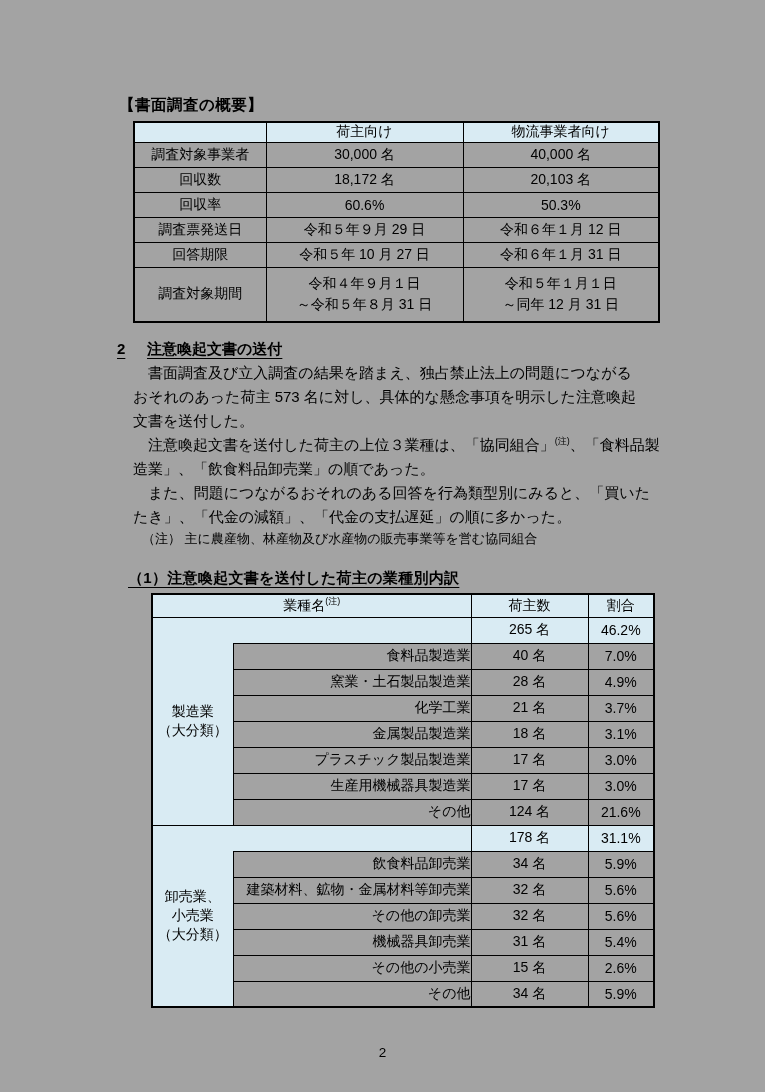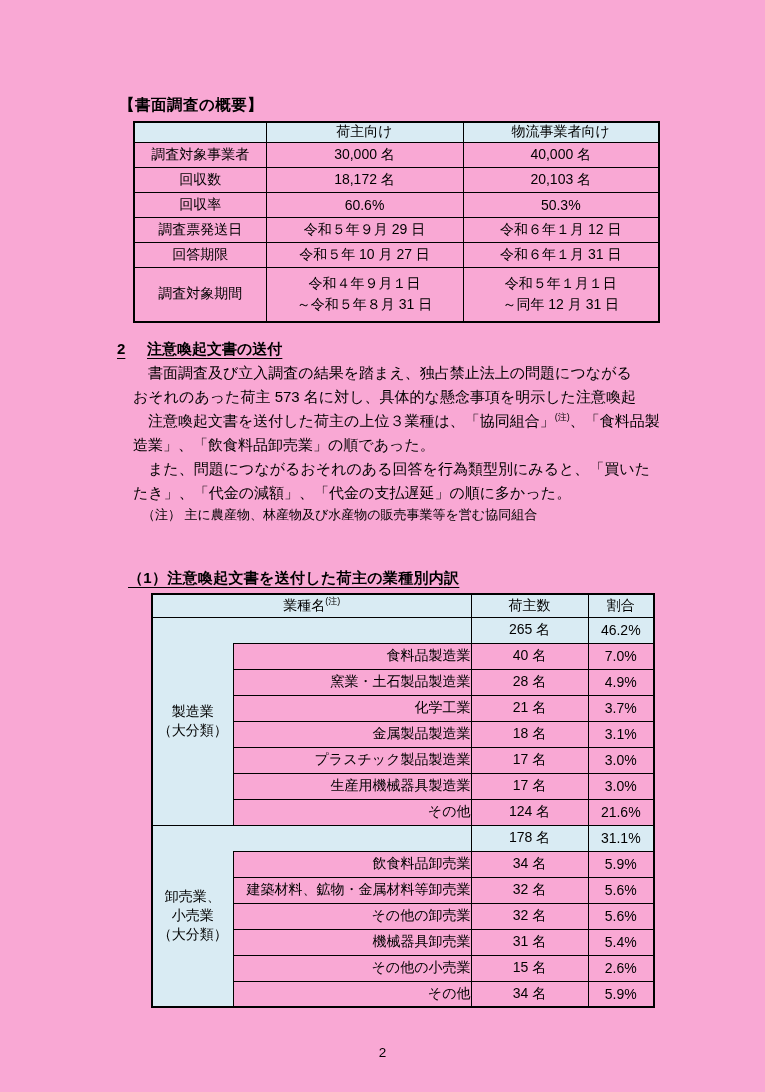--- a/index.html
+++ b/index.html
@@ -1,19 +1,19 @@
 <!DOCTYPE html>
 <html lang="ja"><head>
 <meta charset="utf-8">
 <style>
   html,body{margin:0;padding:0;background:#888;}
   .page{
     position:relative;
     width:765px;height:1092px;
-    background:#f9a8d4;
+    background:#a3a3a3;
     font-family:"Liberation Sans",sans-serif;
     color:#000;
     overflow:hidden;
   }
   
   .h-overview{
     position:absolute;left:119px;top:95px;
     font-size:15.5px;font-weight:bold;letter-spacing:.5px;
   }
   .sec2-head{
@@ -121,20 +121,21 @@
         <div>～同年 12 月 31 日</div>
       </td>
     </tr>
   </tbody>
     </table>
 
   <div class="sec2">
     <div class="sec2-head"><span class="num">2</span><span>注意喚起文書の送付</span></div>
     <div class="indent"><span>書面調査及び立入調査の結果を踏まえ、</span><span class="ul">独占禁止法上の問題につながる</span></div>
     <div><span class="ul">おそれのあった荷主 573 名に対し、具体的な懸念事項を明示した注意喚起</span></div>
+    <div><span class="ul">文書を送付した。</span></div>
     <div class="indent"><span class="ul"><span>注意喚起文書を送付した荷主の上位３業種は、「協同組合」</span><sup>(注)</sup><span>、「食料品製</span></span></div>
     <div><span class="ul">造業」、「飲食料品卸売業」の順であった。</span></div>
     <div class="indent">また、問題につながるおそれのある回答を行為類型別にみると、「買いた</div>
     <div>たき」、「代金の減額」、「代金の支払遅延」の順に多かった。</div>
     <div class="note-line">（注） 主に農産物、林産物及び水産物の販売事業等を営む協同組合</div>
   </div>
 
   <div class="h-sub">（1）注意喚起文書を送付した荷主の業種別内訳</div>
 
   <table class="t2">

